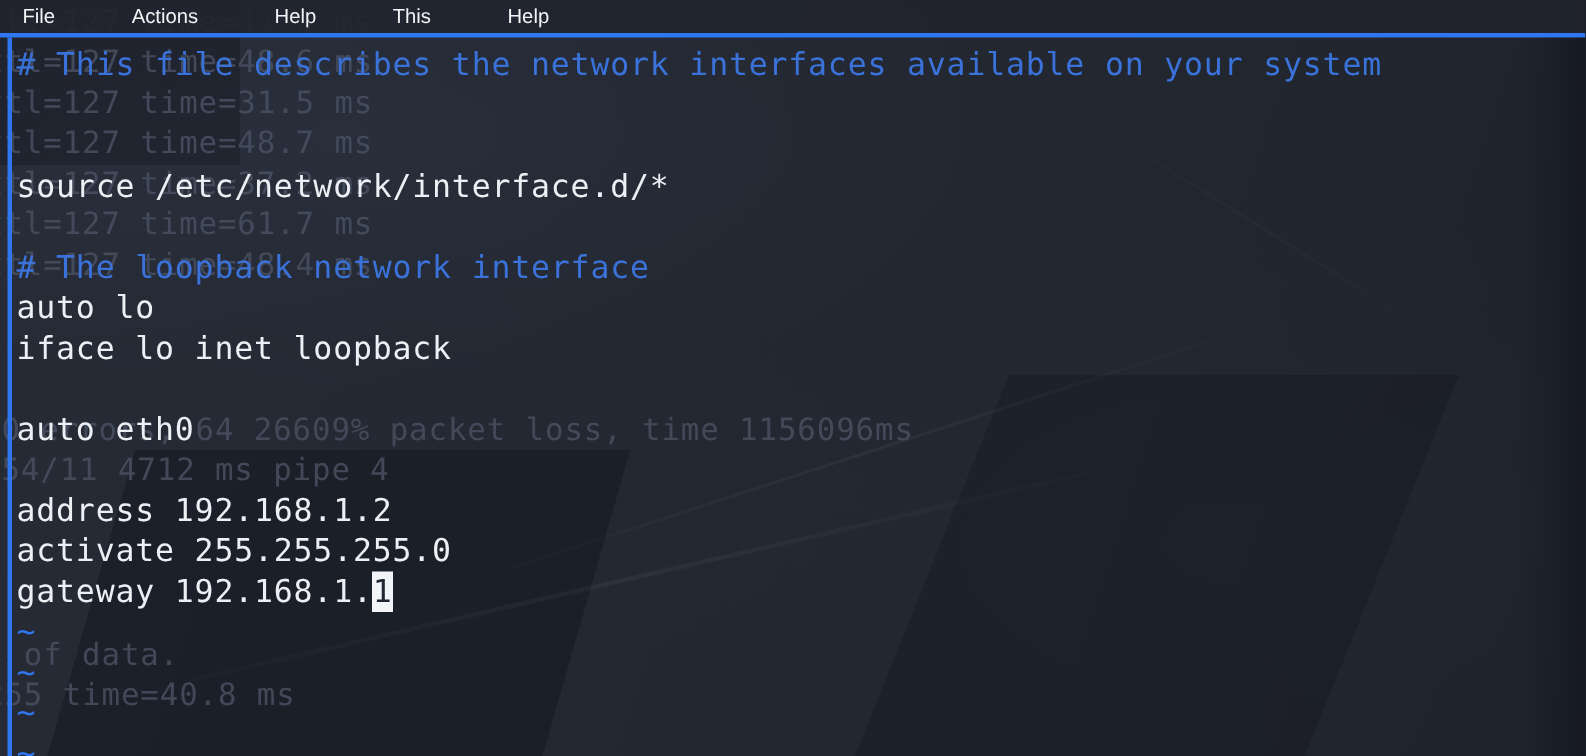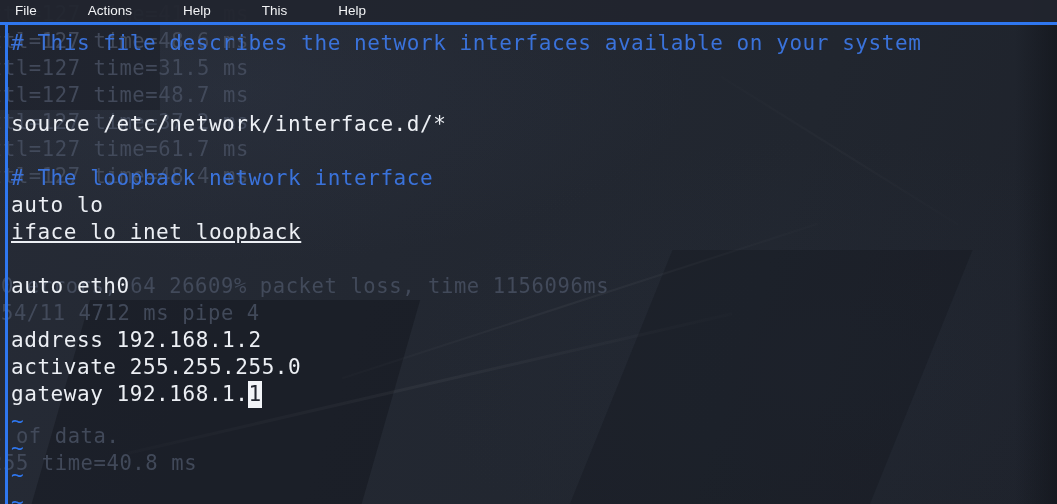--- a/index.html
+++ b/index.html
@@ -172,21 +172,21 @@
   <div class="frame-top"></div>
   <div class="frame-left"></div>
 
   <div class="buffer" id="buffer">
       <div class="bline cmt" style="top: 5px;"># This file describes the network interfaces available on your system</div>
       <div class="bline txt" style="top: 59px;"></div>
       <div class="bline txt" style="top: 86px;">source /etc/network/interface.d/*</div>
       <div class="bline txt" style="top: 113px;"></div>
       <div class="bline cmt" style="top: 140px;"># The loopback network interface</div>
       <div class="bline txt" style="top: 167px;">auto lo</div>
-      <div class="bline txt" style="top: 194px; text-decoration: underline;">iface lo inet loopback</div>
+      <div class="bline txt" style="top: 194px;">iface lo inet loopback</div>
       <div class="bline txt" style="top: 221px;"></div>
       <div class="bline txt" style="top: 248px;">auto eth0</div>
       <div class="bline txt" style="top: 302px;">address 192.168.1.2</div>
       <div class="bline txt" style="top: 329px;">activate 255.255.255.0</div>
       <div class="bline txt" style="top: 356px;"><span>gateway 192.168.1.</span><span class="cursor">1</span></div>
       <div class="bline tilde" style="top: 383px;">~</div>
       <div class="bline tilde" style="top: 410px;">~</div>
       <div class="bline tilde" style="top: 437px;">~</div>
       <div class="bline tilde" style="top: 464px;">~</div>
     </div>

